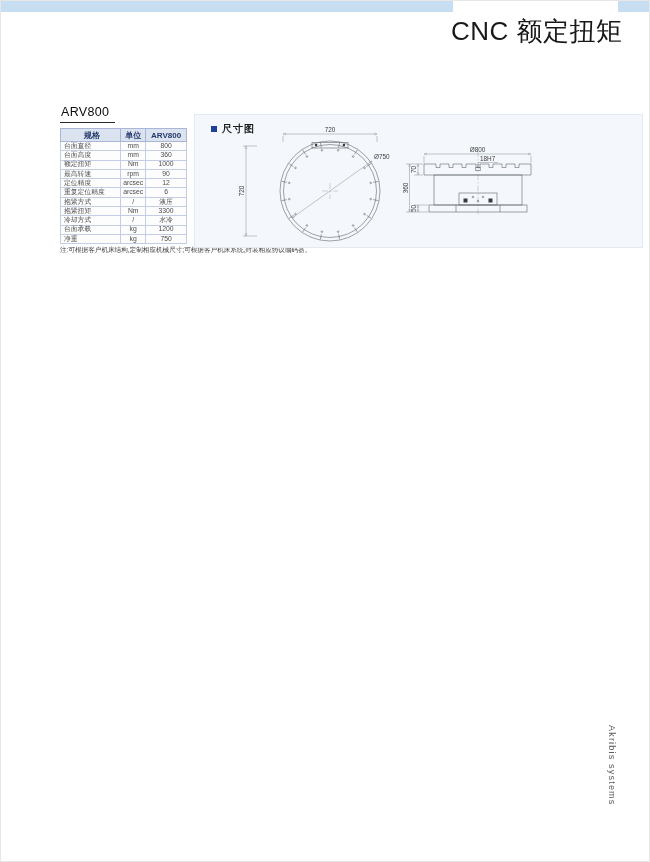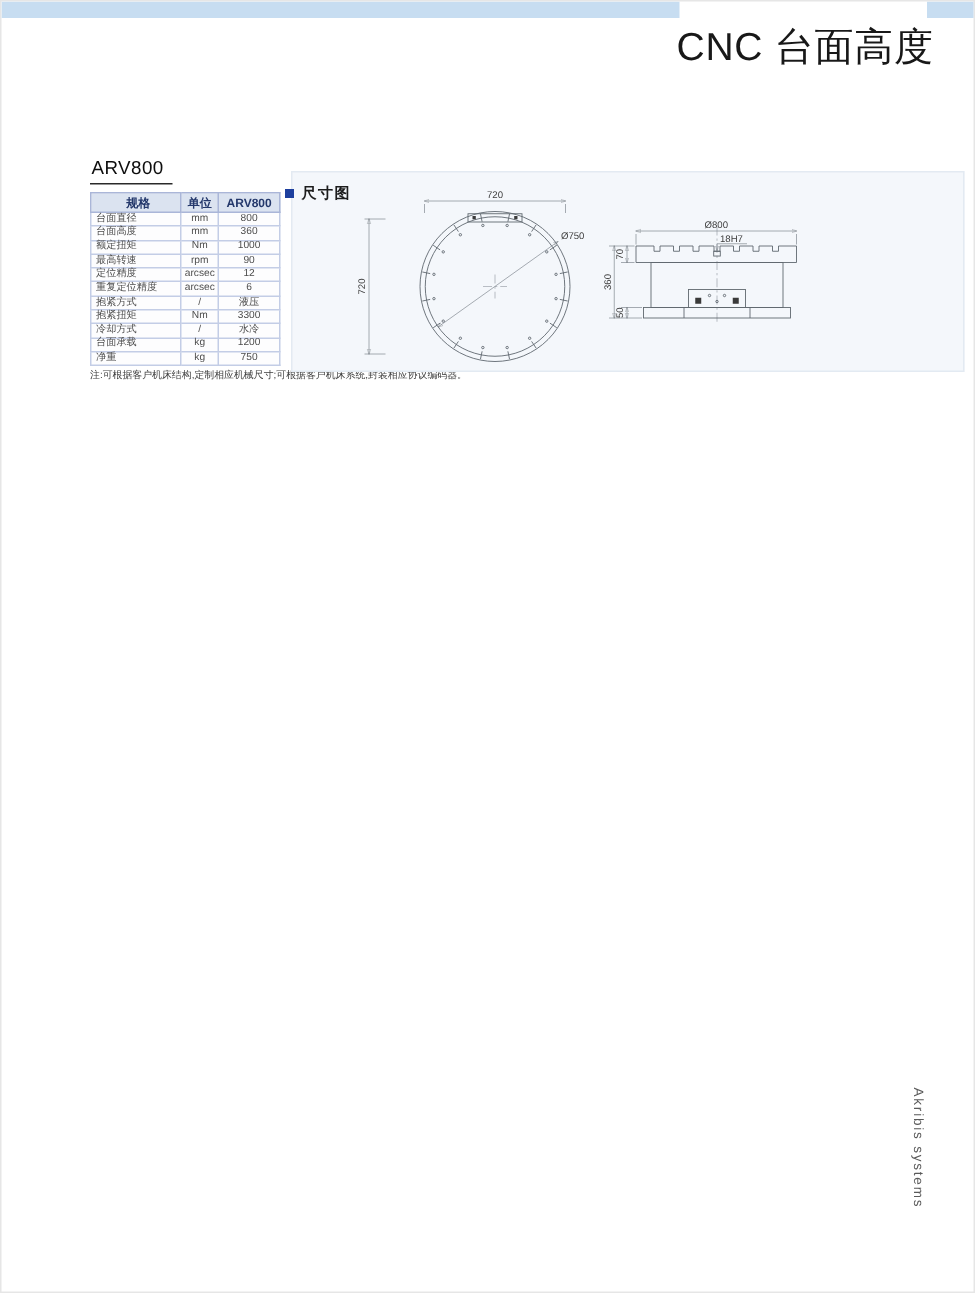--- a/index.html
+++ b/index.html
@@ -23,21 +23,21 @@
   .spec th.l{text-align:center;padding-left:3px;}
   .spec td{font-size:6.8px;color:#4d4d4d;height:8.3px;padding:0 1px 0 3px;
            border:1px solid #c3cde6;line-height:1;}
   .spec td.c{text-align:center;padding:0;}
   .spec col.c1{width:61px}.spec col.c2{width:25px}.spec col.c3{width:41px}
   .note{position:absolute;left:59px;top:245px;font-size:6.6px;color:#3d3d3d;
         white-space:nowrap;transform-origin:left top;}
   
   .panel{position:absolute;left:193px;top:113px;width:449px;height:134px;
          background:#f4f7fb;border:1px solid #e3eaf2;box-sizing:border-box;}
-  .dtitle{position:absolute;left:189px;top:121px;display:flex;align-items:center;gap:5px;}
+  .dtitle{position:absolute;left:210px;top:121px;display:flex;align-items:center;gap:5px;}
   .dtitle .sq{width:6px;height:6px;background:#1d3f9e;display:inline-block;}
   .dtitle .txt{font-size:10px;font-weight:bold;color:#1c1c1c;letter-spacing:1px;}
   .drawing{position:absolute;left:193px;top:113px;}
   .drawing line,.drawing circle,.drawing path,.drawing rect,.drawing polyline
     {stroke:#60686f;stroke-width:0.6;fill:none;}
   .drawing .dim{stroke:#8a9098;stroke-width:0.5;}
   .drawing text{font-family:"Liberation Sans","DejaVu Sans",sans-serif;
                 font-size:6.4px;fill:#3e3e3e;stroke:none;}
   .drawing .cl{stroke:#9aa0a8;stroke-width:0.45;stroke-dasharray:6 2 1.5 2;}
   .drawing .fillDark{fill:#3a3a3a;stroke:none;}
@@ -45,21 +45,21 @@
   .brand{position:absolute;left:606px;top:724px;height:80px;writing-mode:vertical-rl;
          font-size:9px;color:#5a5a5a;letter-spacing:1.2px;white-space:nowrap;}
 </style>
 </head>
 <body>
 
 <div class="page">
 
   <div class="hbar left"></div>
   <div class="hbar right"></div>
-  <div class="htitle">CNC 台面高度</div>
+  <div class="htitle">CNC 额定扭矩</div>
 
   <div class="model">ARV800</div>
 
   <table class="spec">
     <colgroup>
         <col class="c1">
         <col class="c2">
         <col class="c3">
       </colgroup>
     <thead>

